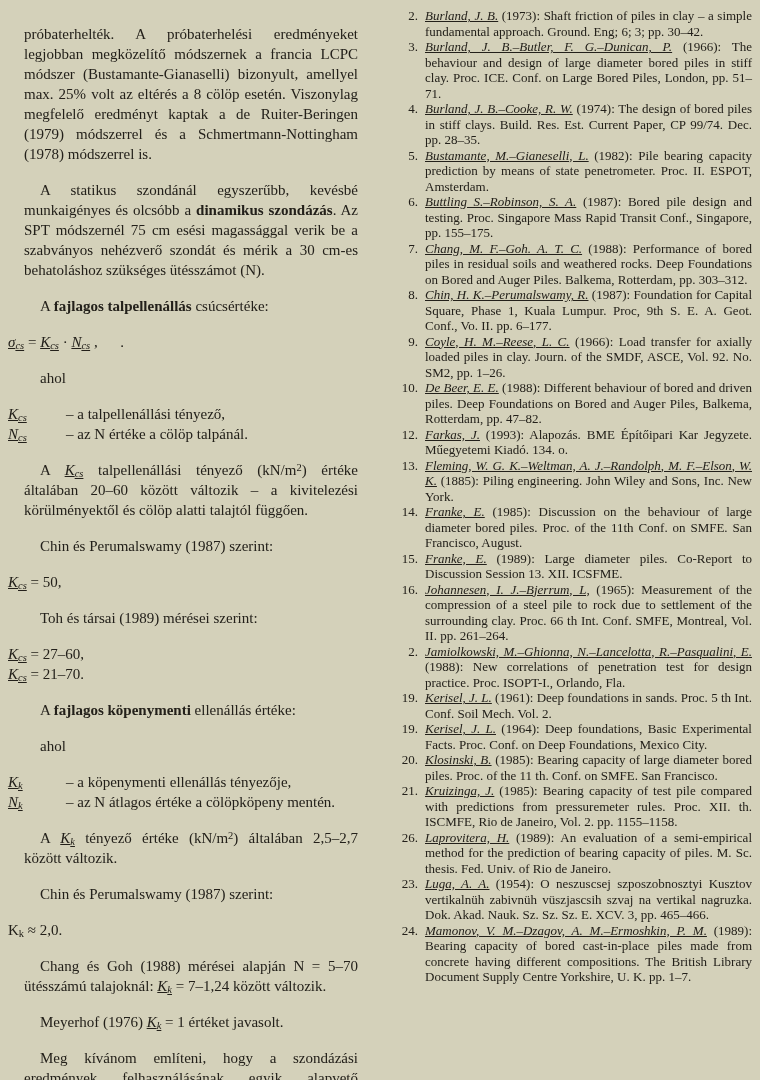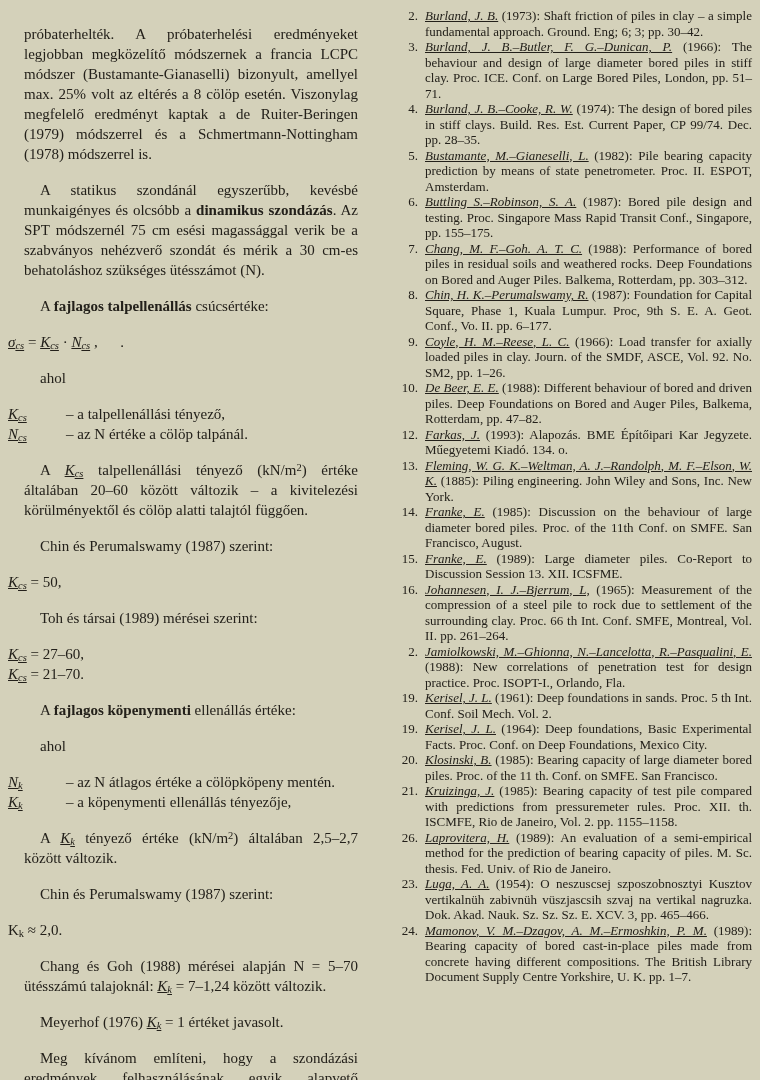--- a/index.html
+++ b/index.html
@@ -52,26 +52,26 @@
         </div>
         <p class="para ind"><span>A </span><span class="i">K</span><sub class="i">cs</sub><span> talpellenállási tényező (kN/m</span><sup>2</sup><span>) értéke általában 20–60 között változik – a kivitelezési körülményektől és cölöp alatti talajtól függően.</span></p>
         <p class="para ind"><span>Chin és Perumalswamy (1987) szerint:</span></p>
         <div class="formula"><span class="i">K</span><sub class="i">cs</sub><span> = 50,</span></div>
         <p class="para ind"><span>Toh és társai (1989) mérései szerint:</span></p>
         <div class="formula"><span class="i">K</span><sub class="i">cs</sub><span> = 27–60,</span></div>
         <div class="formula"><span class="i">K</span><sub class="i">cs</sub><span> = 21–70.</span></div>
         <p class="para ind"><span>A </span><span class="b">fajlagos köpenymenti</span><span> ellenállás értéke:</span></p>
         <p class="para ind"><span>ahol</span></p>
         <div class="def">
+          <span class="term"><span class="i">K</span><sub class="i">k</sub></span>
+          <span class="desc"><span>– a köpenymenti ellenállás tényezője,</span></span>
+        </div>
+        <div class="def">
           <span class="term"><span class="i">N</span><sub class="i">k</sub></span>
           <span class="desc"><span>– az N átlagos értéke a cölöpköpeny mentén.</span></span>
-        </div>
-        <div class="def">
-          <span class="term"><span class="i">K</span><sub class="i">k</sub></span>
-          <span class="desc"><span>– a köpenymenti ellenállás tényezője,</span></span>
         </div>
         <p class="para ind"><span>A </span><span class="i">K</span><sub class="i">k</sub><span> tényező értéke (kN/m</span><sup>2</sup><span>) általában 2,5–2,7 között változik.</span></p>
         <p class="para ind"><span>Chin és Perumalswamy (1987) szerint:</span></p>
         <div class="formula"><span>K</span><sub>k</sub><span> ≈ 2,0.</span></div>
         <p class="para ind"><span>Chang és Goh (1988) mérései alapján N = 5–70 ütésszámú talajoknál: </span><span class="i">K</span><sub class="i">k</sub><span> = 7–1,24 között változik.</span></p>
         <p class="para ind"><span>Meyerhof (1976) </span><span class="i">K</span><sub class="i">k</sub><span> = 1 értéket javasolt.</span></p>
         <p class="para ind"><span>Meg kívánom említeni, hogy a szondázási eredmények felhasználásának egyik alapvető hiányossága: a talpellenállás és a köpenymenti ellenállás közötti kölcsönhatás elhanyagolása; s bizony a cölöpteherbírás ezen módszerekkel történő meghatározásakor is igen sok bizonytalanságra vagyunk utalva.</span></p>
         <div class="separator"><span>*</span></div>
         <p class="para"><span>E cikk II., befejező részét – amely a próbaterhelésekkel, továbbá a cölöpcsoportok teherbírásával, a cölöpök és cölöpcsoportok süllyedésével foglalkozik – a Szemle következő számában közöljük.</span></p>
         <h3 class="heading"><span>Irodalom</span></h3>

